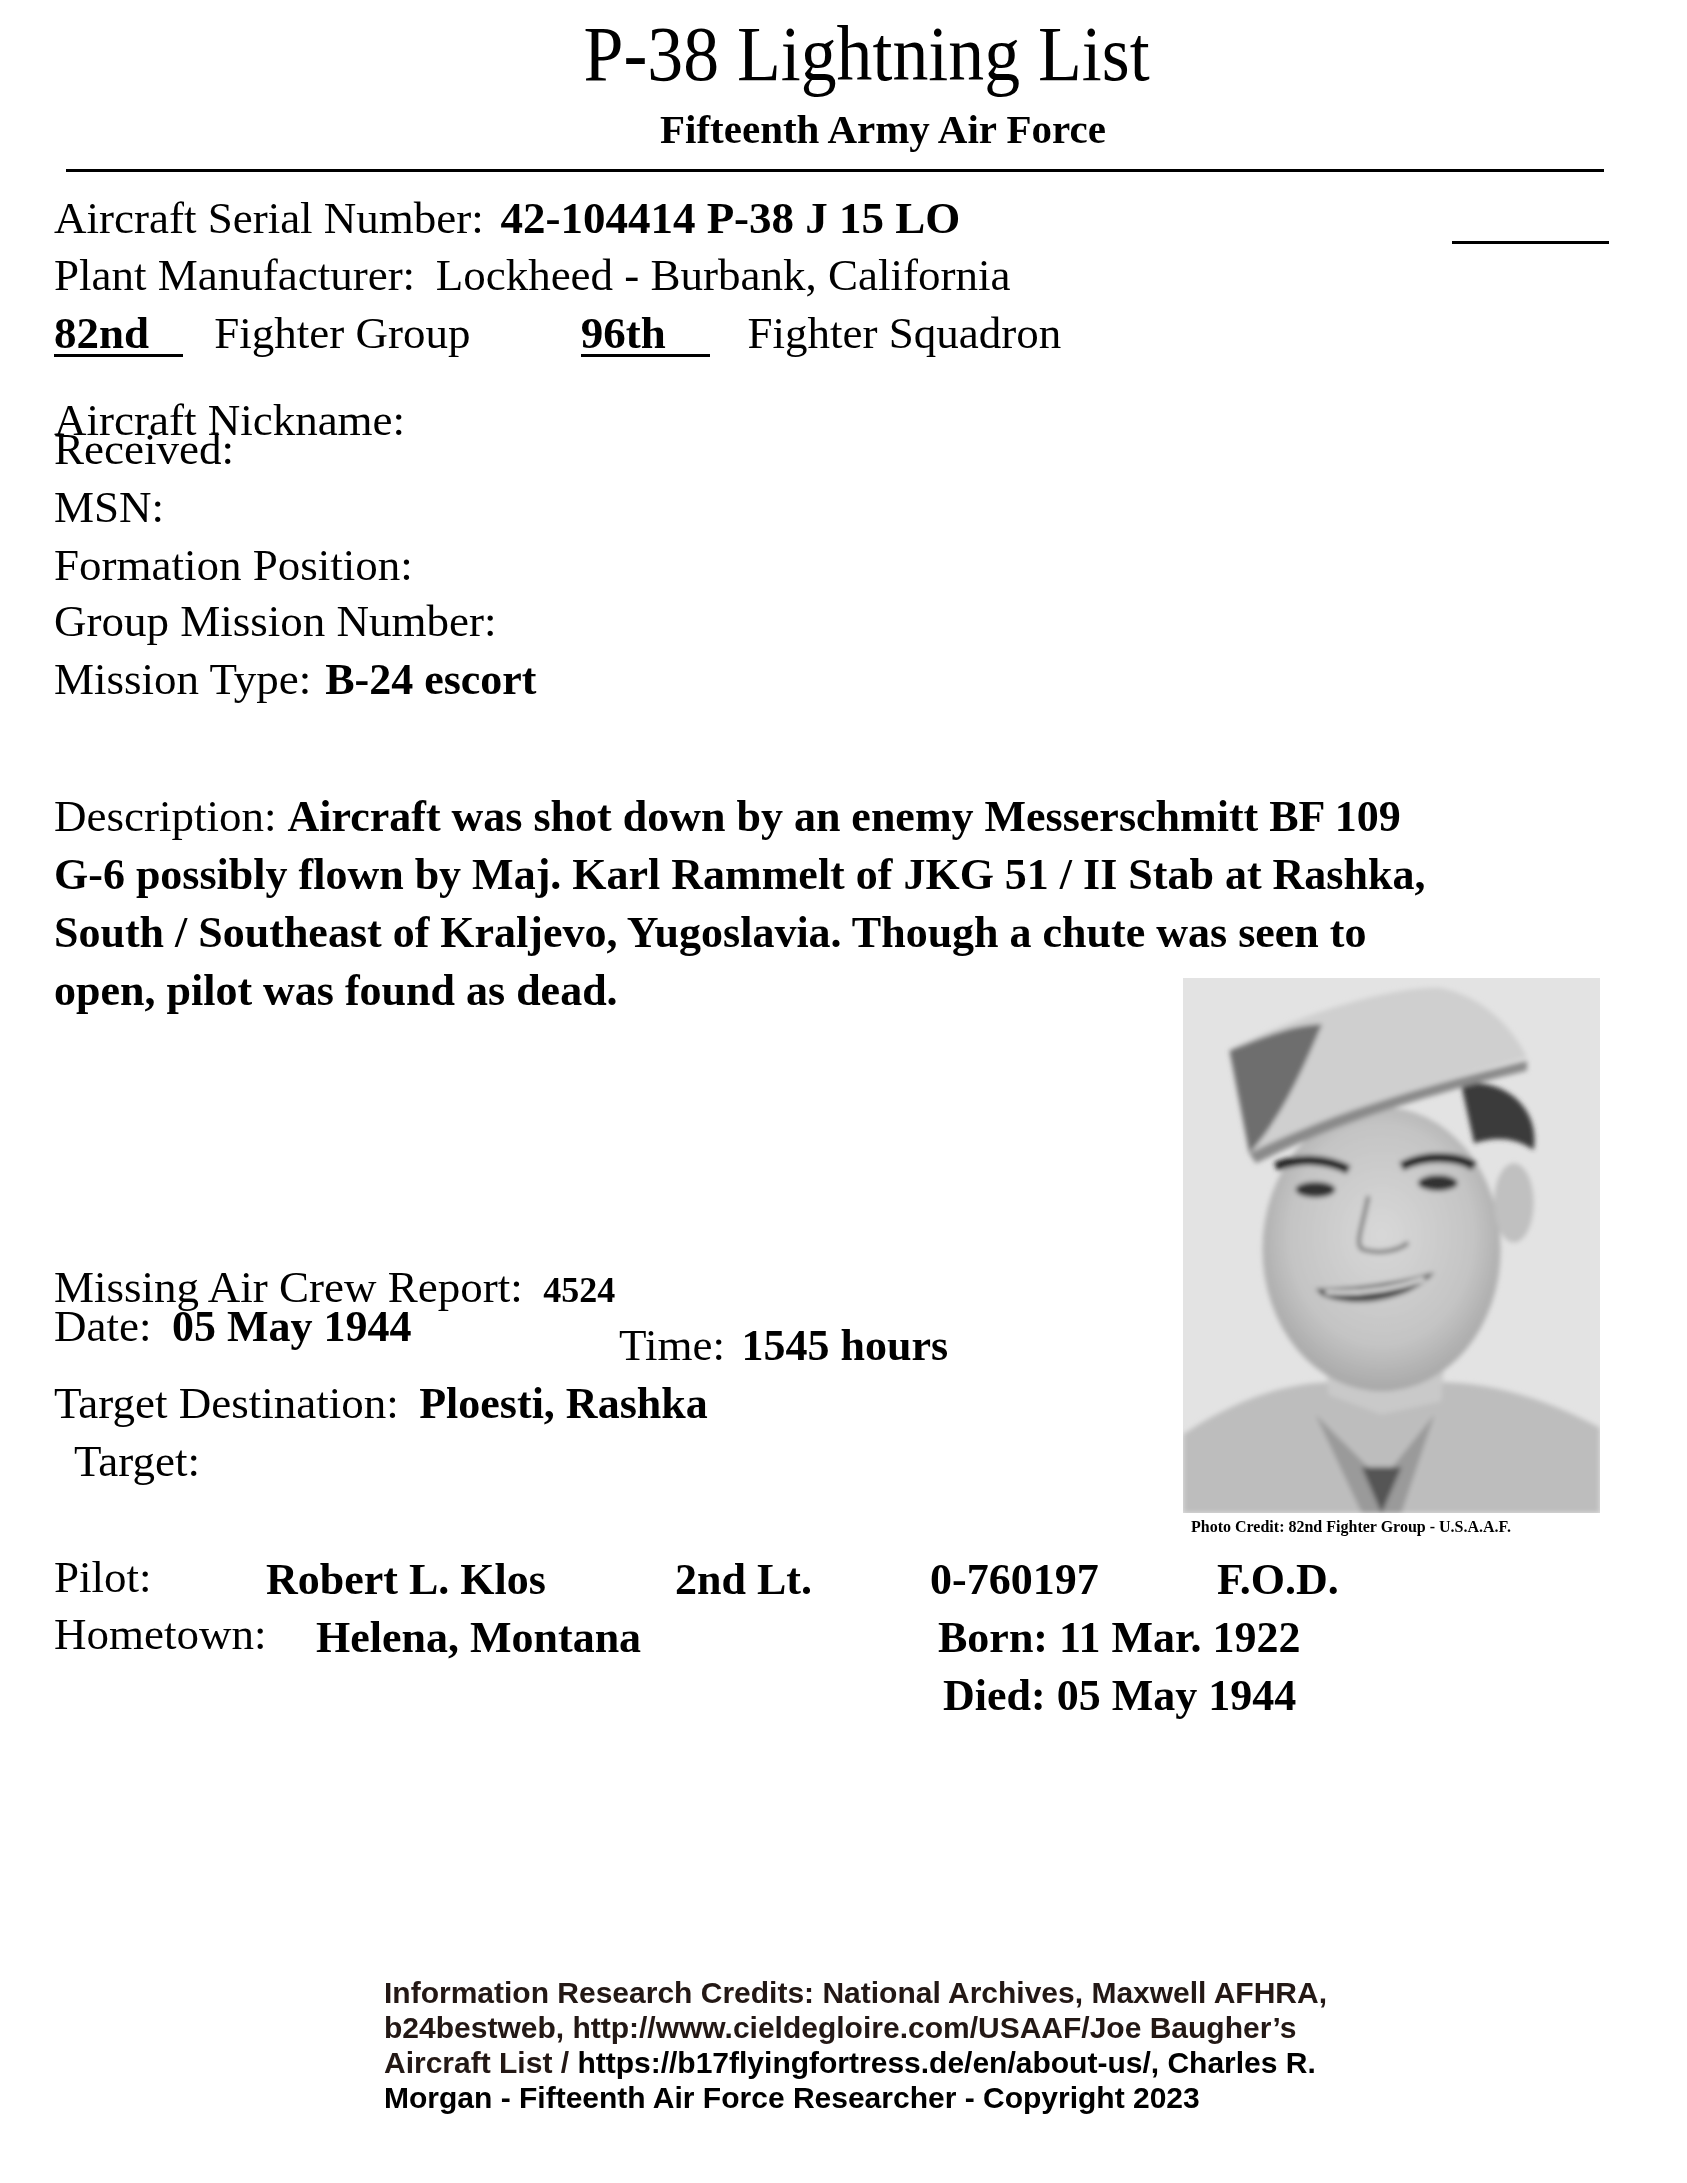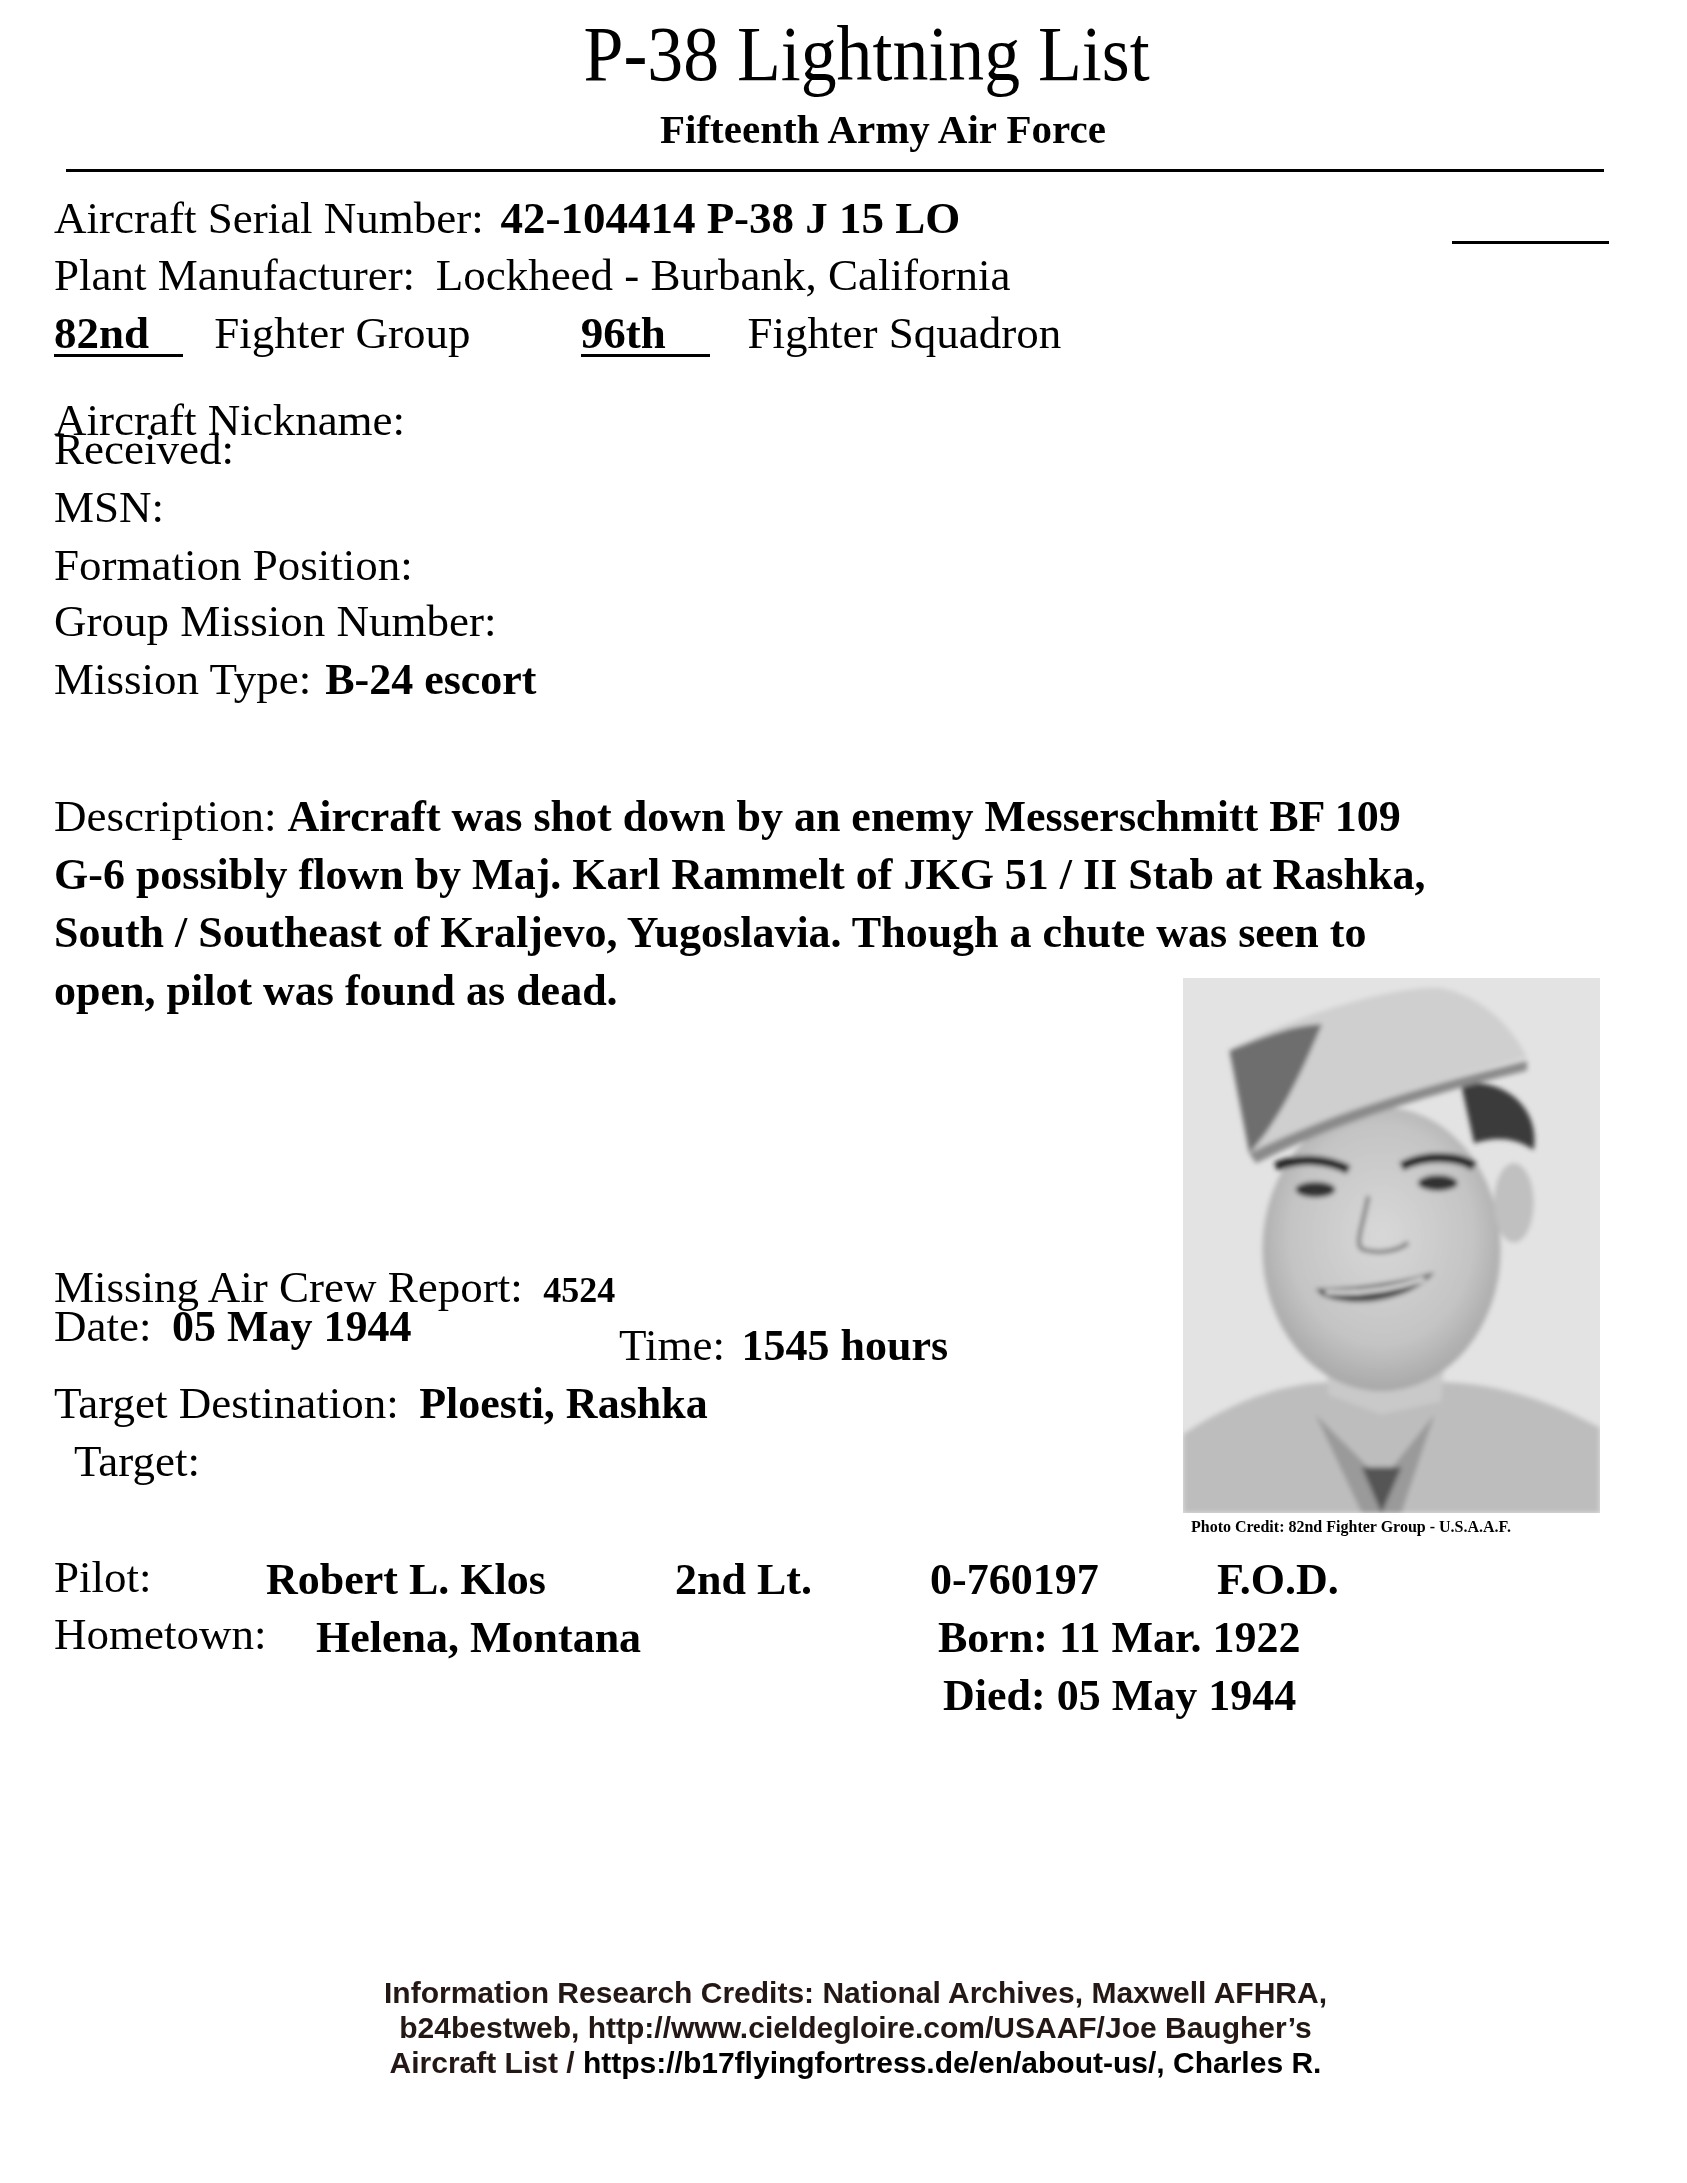--- a/index.html
+++ b/index.html
@@ -10,21 +10,21 @@
   .rule { left:66px; top:169px; width:1538px; height:3.3px; background:#000; }
   .blank-line { left:1452px; top:241px; width:157px; height:3.3px; background:#000; }
   .row { left:54px; font-size:45px; line-height:1; }
   .lbl { font-weight:normal; }
   .val { font-weight:bold; }
   .u { display:inline-block; border-bottom:3.3px solid #000; font-weight:bold; line-height:0.92; }
   .desc { left:54px; top:787px; width:1575px; font-size:44px; line-height:58px; white-space:normal; }
   .desc .lbl { font-size:45px; }
   .photo { left:1183px; top:978px; width:417px; height:535px; background:#e4e4e4; overflow:hidden; }
   .photo-credit { left:1191px; top:1518px; font-size:16px; font-weight:bold; }
-  .footer { left:384px; top:1975px; font-family:"Liberation Sans", "DejaVu Sans", sans-serif; font-weight:bold; color:#231815; font-size:30px; line-height:35px;text-align:center; }
+  .footer { left:384px; top:1975px; font-family:"Liberation Sans", "DejaVu Sans", sans-serif; font-weight:bold; color:#231815; font-size:30px; line-height:35px; }
   .footer div { white-space:nowrap; }
   .footer .f3b, .footer .f4 { color:#000; }
 </style>
 </head>
 <body>
 
 <div class="abs title">P-38 Lightning List</div>
 <div class="abs subtitle">Fifteenth Army Air Force</div>
 <div class="abs rule"></div>
 
@@ -156,14 +156,15 @@
 
 <div class="abs row" style="top:1612px;">Hometown:</div>
 <div class="abs row val" style="top:1616px; left:316px; font-size:44px;">Helena, Montana</div>
 <div class="abs row val" style="top:1616px; left:938px; font-size:44px;">Born: 11 Mar. 1922</div>
 <div class="abs row val" style="top:1674px; left:943px; font-size:44px;">Died: 05 May 1944</div>
 
 <div class="abs footer">
   <div>Information Research Credits: National Archives, Maxwell AFHRA,</div>
   <div>b24bestweb, http://www.cieldegloire.com/USAAF/Joe Baugher’s</div>
   <div><span>Aircraft List / </span><span class="f3b">https://b17flyingfortress.de/en/about-us/, Charles R.</span></div>
+  <div class="f4">Morgan - Fifteenth Air Force Researcher - Copyright 2023</div>
 </div>
 
 
 </body></html>

